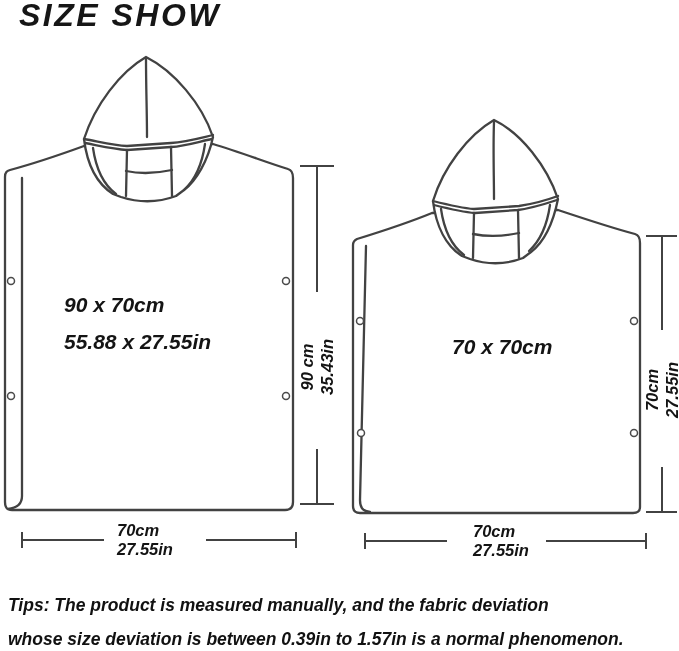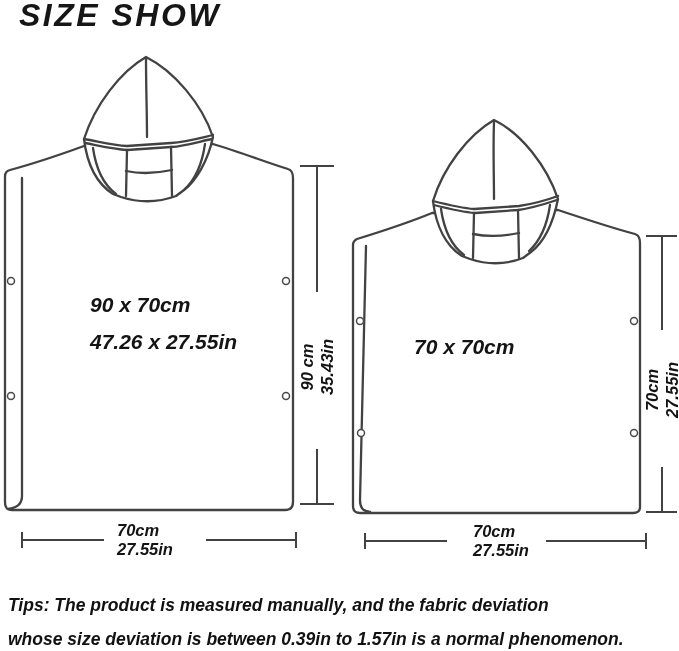--- a/index.html
+++ b/index.html
@@ -106,26 +106,26 @@
       <path d="M 646,512 L 677,512"></path>
     </g>
     <g class="dims">
       <path d="M 365,533 L 365,549"></path>
       <path d="M 365,541 L 447,541"></path>
       <path d="M 546,541 L 646,541"></path>
       <path d="M 646,533 L 646,549"></path>
     </g>
   </svg>
 
-  <div class="size-label" style="left:90px; top:286px">
+  <div class="size-label" style="left:64px; top:286px">
     <div>90 x 70cm</div>
-    <div>47.26 x 27.55in</div>
+    <div>55.88 x 27.55in</div>
   </div>
 
-  <div class="size-label" style="left:414px; top:328px">
+  <div class="size-label" style="left:452px; top:328px">
     <div>70 x 70cm</div>
   </div>
 
   <div class="dim-label vertical" style="left:317px; top:367px">
     <div>90 cm</div>
     <div>35.43in</div>
   </div>
 
   <div class="dim-label vertical" style="left:662px; top:390px">
     <div>70cm</div>

